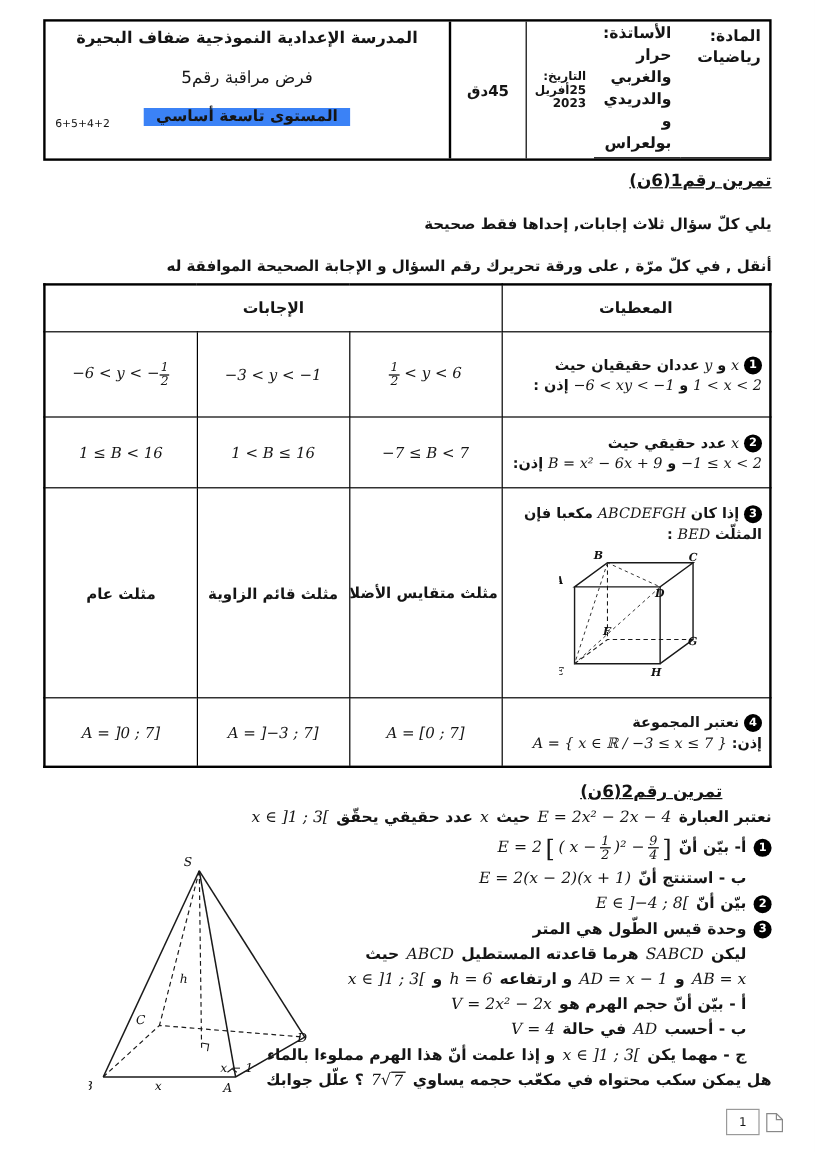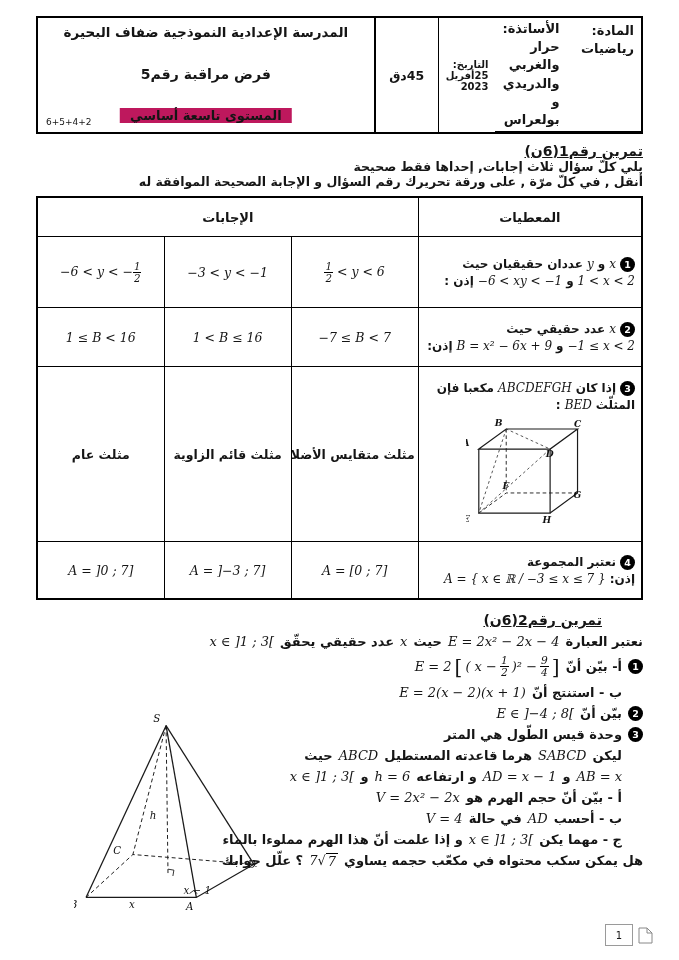--- a/index.html
+++ b/index.html
@@ -17,30 +17,30 @@
 
   
   .hdr{display:flex;border:2px solid #000;background:#fff}
   .h-right{width:44%;border-left:2px solid #000;display:flex;flex-direction:row}
   .h-row{padding:2px 7px;font-weight:bold;font-size:13px;line-height:1.4}
   .subject{border-bottom:1.5px solid #000;padding:4px 7px}
   .teachers{border-bottom:1.5px solid #000;flex:1}
   .date-row{display:flex;align-items:stretch;min-height:24px}
   .date{flex:1;padding:3px 7px;font-weight:bold;font-size:10px;border-left:1.5px solid #000;display:flex;align-items:center}
   .dur{width:62px;display:flex;align-items:center;justify-content:center;font-weight:bold;font-size:12.5px}
-  .h-left{flex:1;display:flex;flex-direction:column;align-items:center;justify-content:space-between;padding:6px 6px 3px;text-align:center}
+  .h-left{flex:1;display:flex;flex-direction:column;align-items:center;justify-content:space-between;padding:6px 6px 21px;text-align:center}
   .school{font-weight:bold;font-size:13.5px}
-  .testtitle{font-weight:bold;font-size:14px}
+  .testtitle{font-weight:normal;font-size:14px}
   .level-row{width:100%;position:relative;height:21px}
-  .level{position:absolute;right:50%;transform:translateX(50%);background:#be185d;font-weight:bold;font-size:13px;padding:0 10px;white-space:nowrap}
+  .level{position:absolute;right:50%;transform:translateX(50%);background:#3b82f6;font-weight:bold;font-size:13px;padding:0 10px;white-space:nowrap}
   .points{position:absolute;left:2px;bottom:2px;font-size:9px;font-weight:normal;direction:ltr}
 
   
   .ex-title{margin-top:9px;font-weight:bold;font-size:14px;text-decoration:underline;width:fit-content}
-  .intro{font-size:12.5px;font-weight:bold;margin-top:0;white-space:nowrap}
+  .intro{font-size:12.5px;font-weight:bold;margin-top:20px;white-space:nowrap}
 
   
   table.mcq{width:100%;border-collapse:collapse;margin-top:7px;table-layout:fixed;border:2px solid #000}
   .mcq td{border:1.5px solid #000;vertical-align:middle;overflow:hidden}
   .mcq .hd{font-size:13px;font-weight:bold;text-align:center;padding:7px;height:24px}
   .d-cell{padding:4px 6px;font-size:12px;font-weight:bold}
   .d-line{display:flex;align-items:center;gap:4px;margin:2px 0;flex-wrap:nowrap;white-space:nowrap}
   .d-line .m{font-size:12px}
   .a-cell{text-align:center;font-size:12.5px;padding:3px}
   .ar-ans{font-weight:bold;font-size:12.5px;white-space:nowrap}

